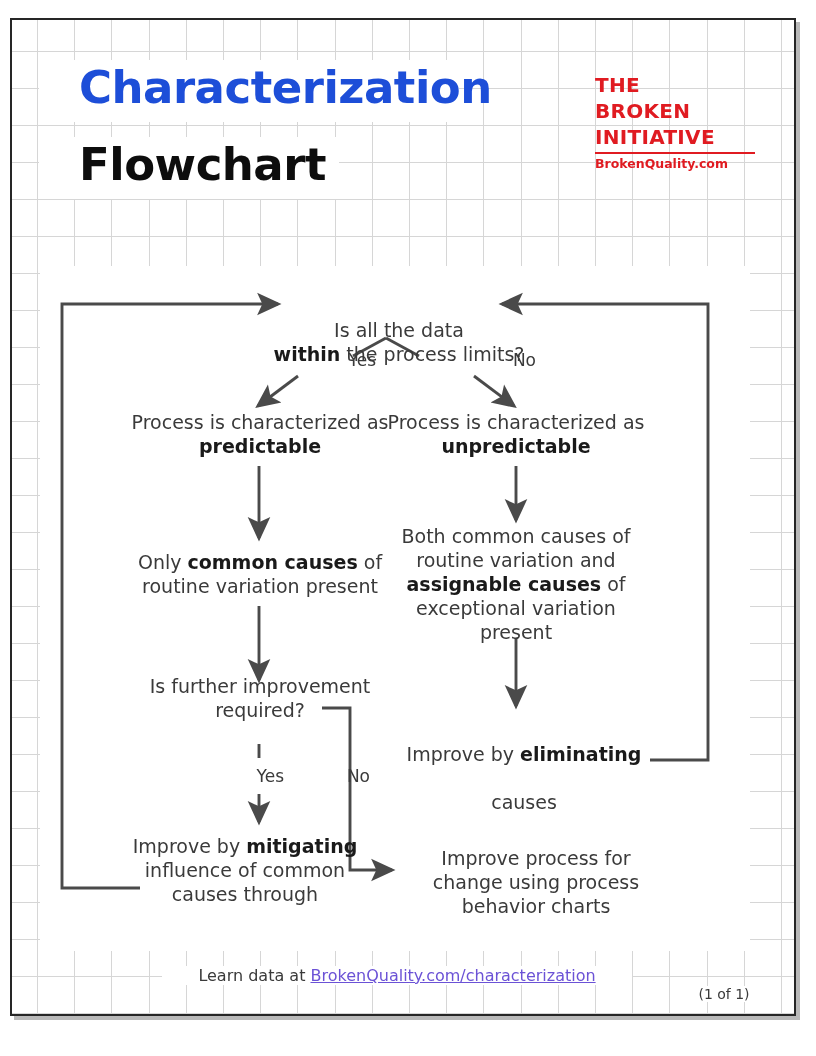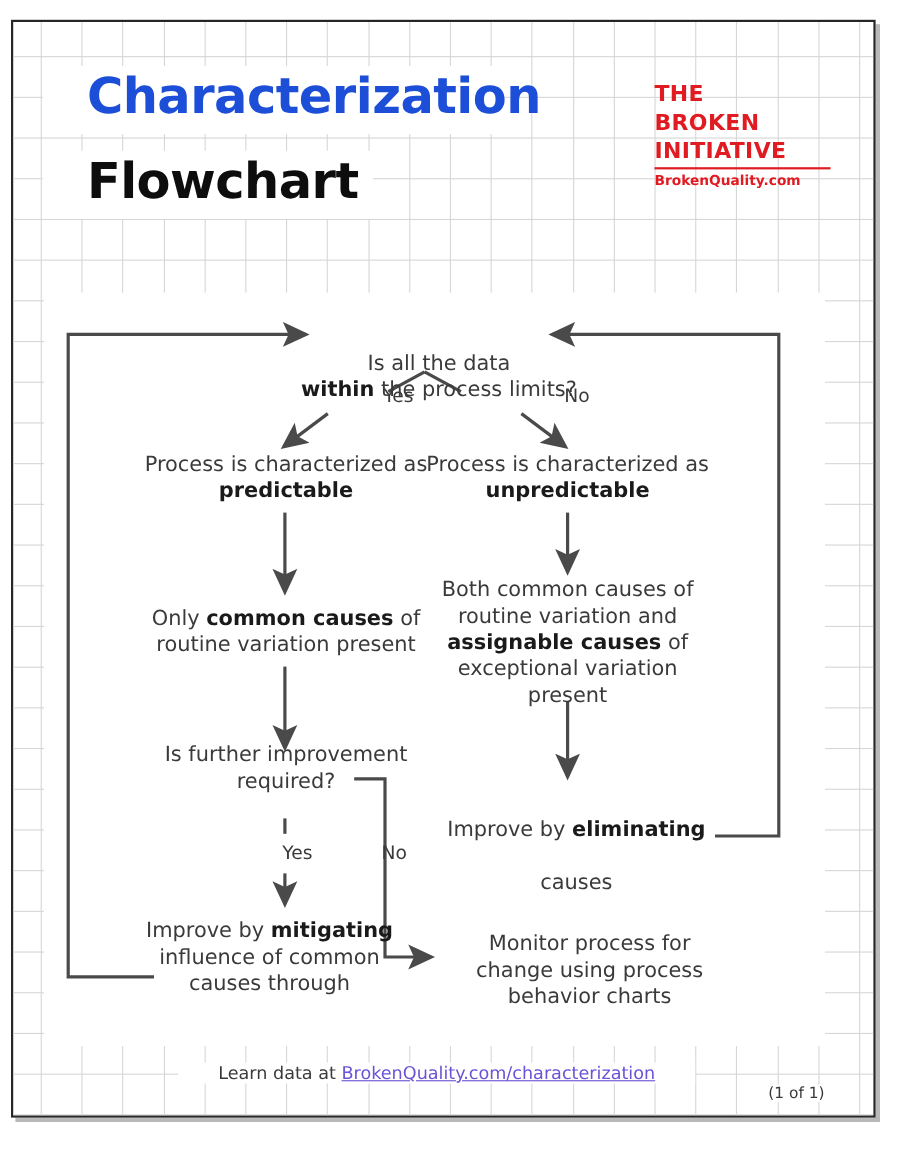--- a/index.html
+++ b/index.html
@@ -251,21 +251,21 @@
       <span>causes</span>
     </div>
 
     <div class="node" style="left:65px;top:568px;width:280px;">
       <span>Improve by </span><b>mitigating</b><br>
       <span>influence of common</span><br>
       <span>causes through</span><br>
     </div>
 
     <div class="node" style="left:372px;top:580px;width:248px;">
-      <span>Monitor process for</span><br>
+      <span>Improve process for</span><br>
       <span>change using process</span><br>
       <span>behavior charts</span>
     </div>
 
   </div>
 
   <div id="footer">
     <span>Learn data at </span><a href="#">BrokenQuality.com/characterization</a>
   </div>
   <div id="pageno">(1 of 1)</div>

